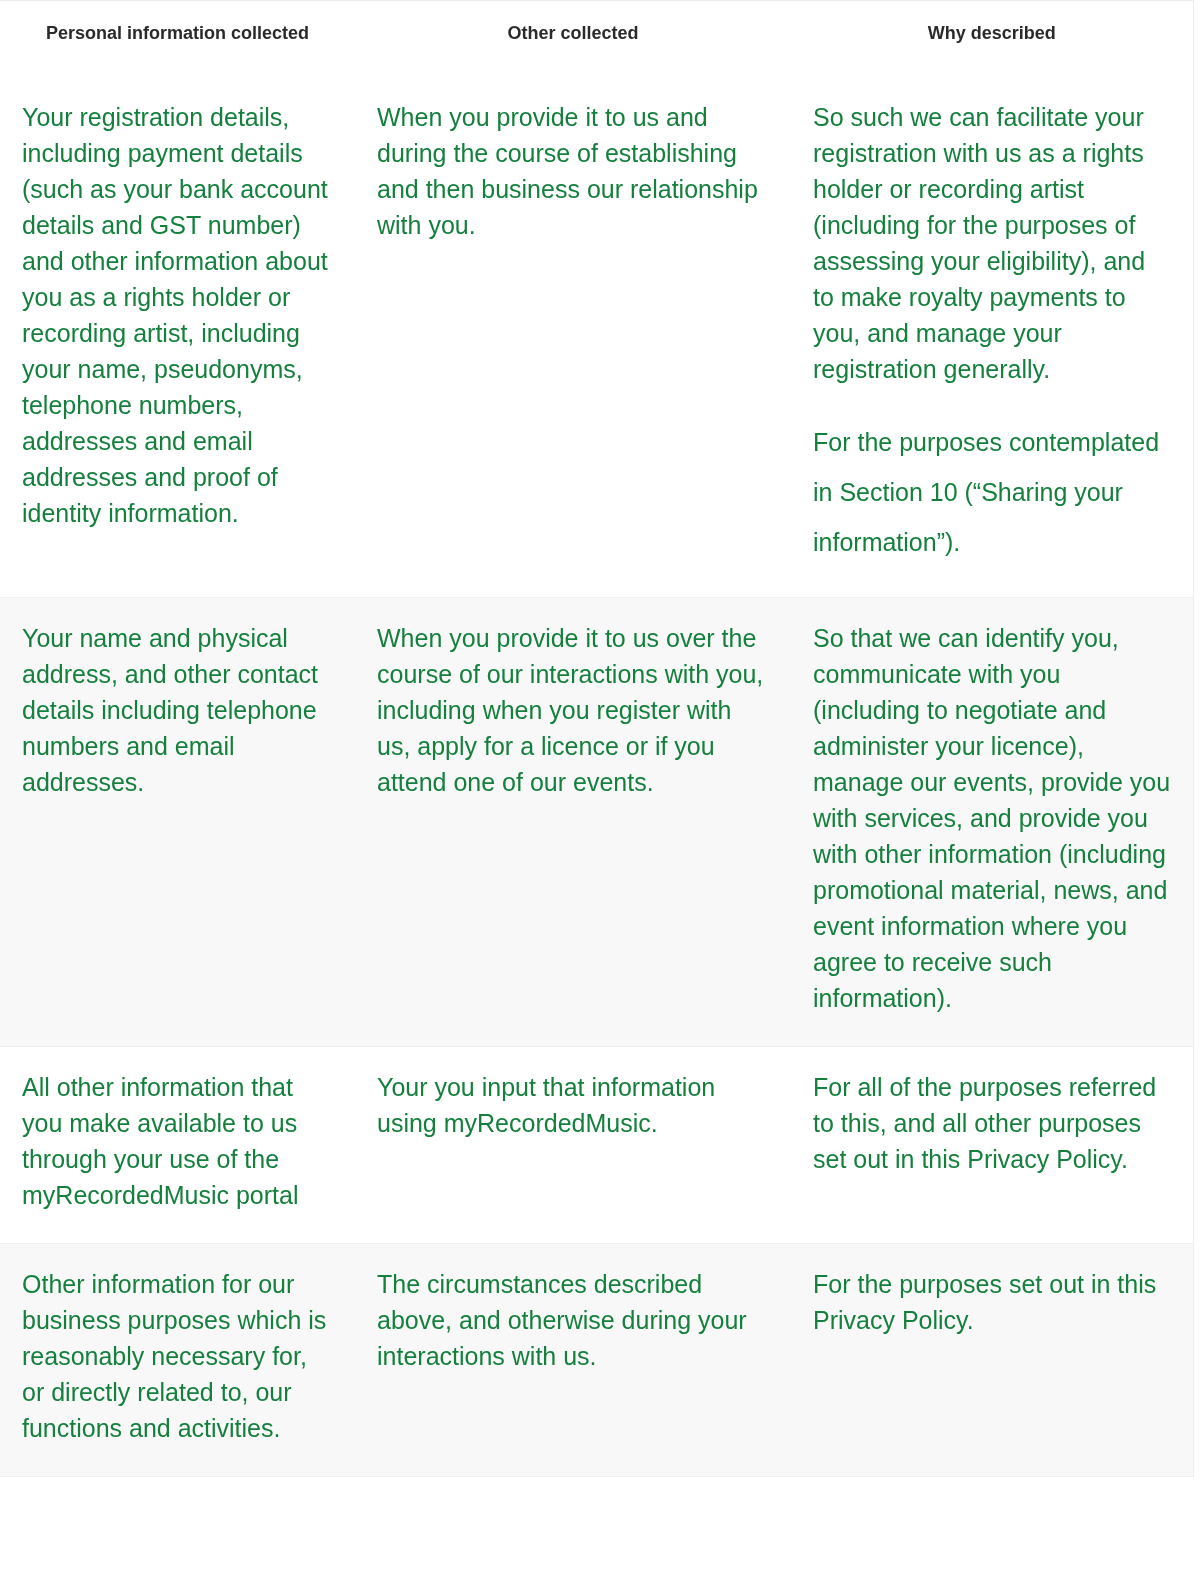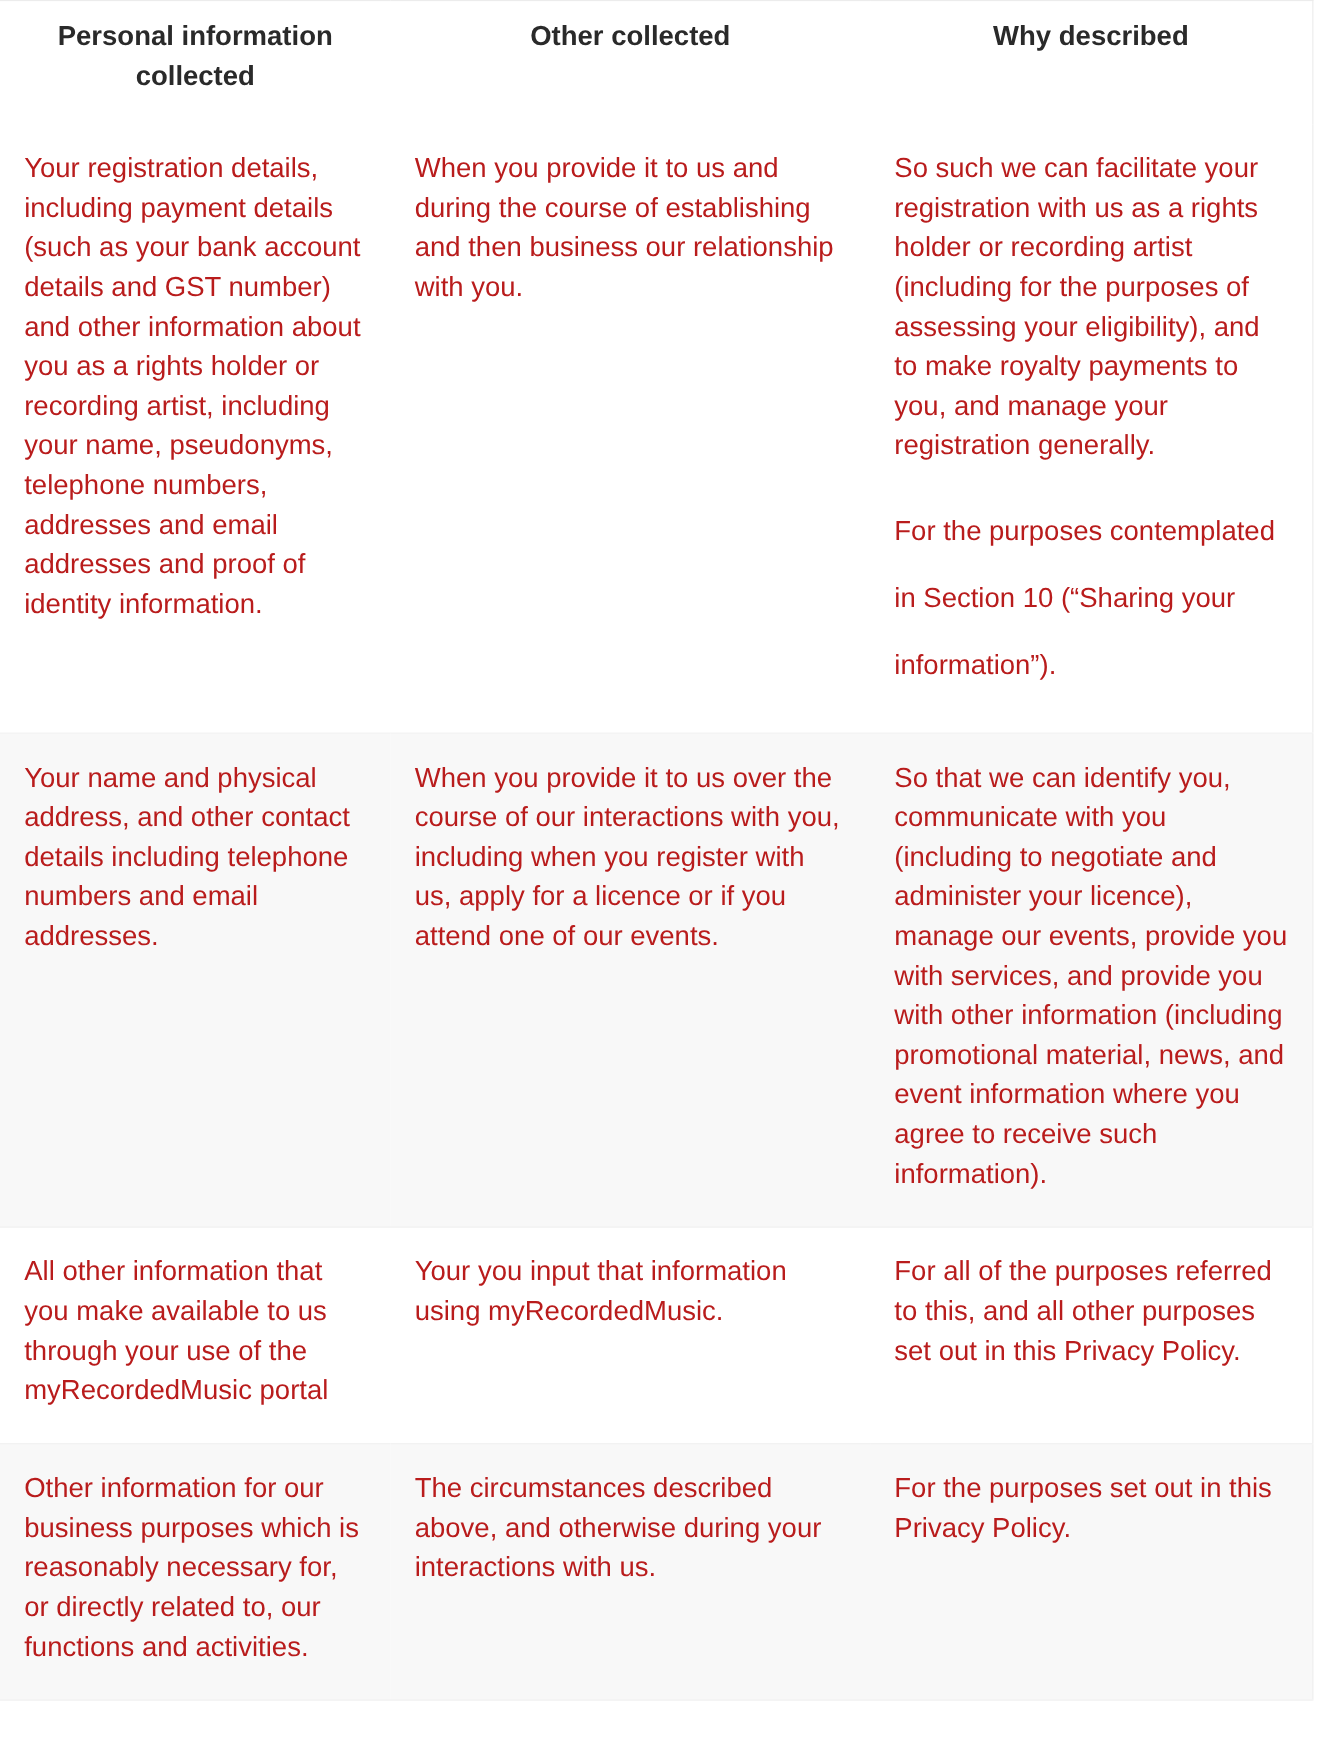--- a/index.html
+++ b/index.html
@@ -30,35 +30,35 @@
     border-top: 1px solid #ececec;
     border-right: 1px solid #ececec;
     background: #ffffff;
   }
 
   .pi-table col.c1 { width: 355px; }
   .pi-table col.c2 { width: 436px; }
   .pi-table col.c3 { width: 402px; }
 
   .pi-table thead th {
-    font-size: 25px;
+    font-size: 18px;
     font-weight: bold;
     color: #2a2a2a;
     text-align: center;
     padding: 14px 22px 26px 22px;
     line-height: 36px;
     vertical-align: top;
     background: #ffffff;
     border: 0;
   }
 
   .pi-table tbody td {
     font-size: 25px;
     font-weight: normal;
-    color: #b91c1c;
+    color: #15803d;
     line-height: 36px;
     vertical-align: top;
     text-align: left;
     padding: 22px 22px 30px 22px;
     border: 0;
     background: #ffffff;
   }
 
   .pi-table tbody tr.row-alt td {
     background: #f8f8f8;
@@ -68,21 +68,21 @@
     border-top: 1px solid #efefef;
     border-bottom: 1px solid #efefef;
     padding-left: 24px;
   }
 
   .cell-p {
     margin: 0;
   }
   .cell-p + .cell-p {
     margin-top: 30px;
-    line-height: 61px;
+    line-height: 50px;
   }
 
   
   .th-1 { padding-left: 30px; padding-right: 30px; }
 </style>
 </head>
 <body>
 
 <div class="page">
 

